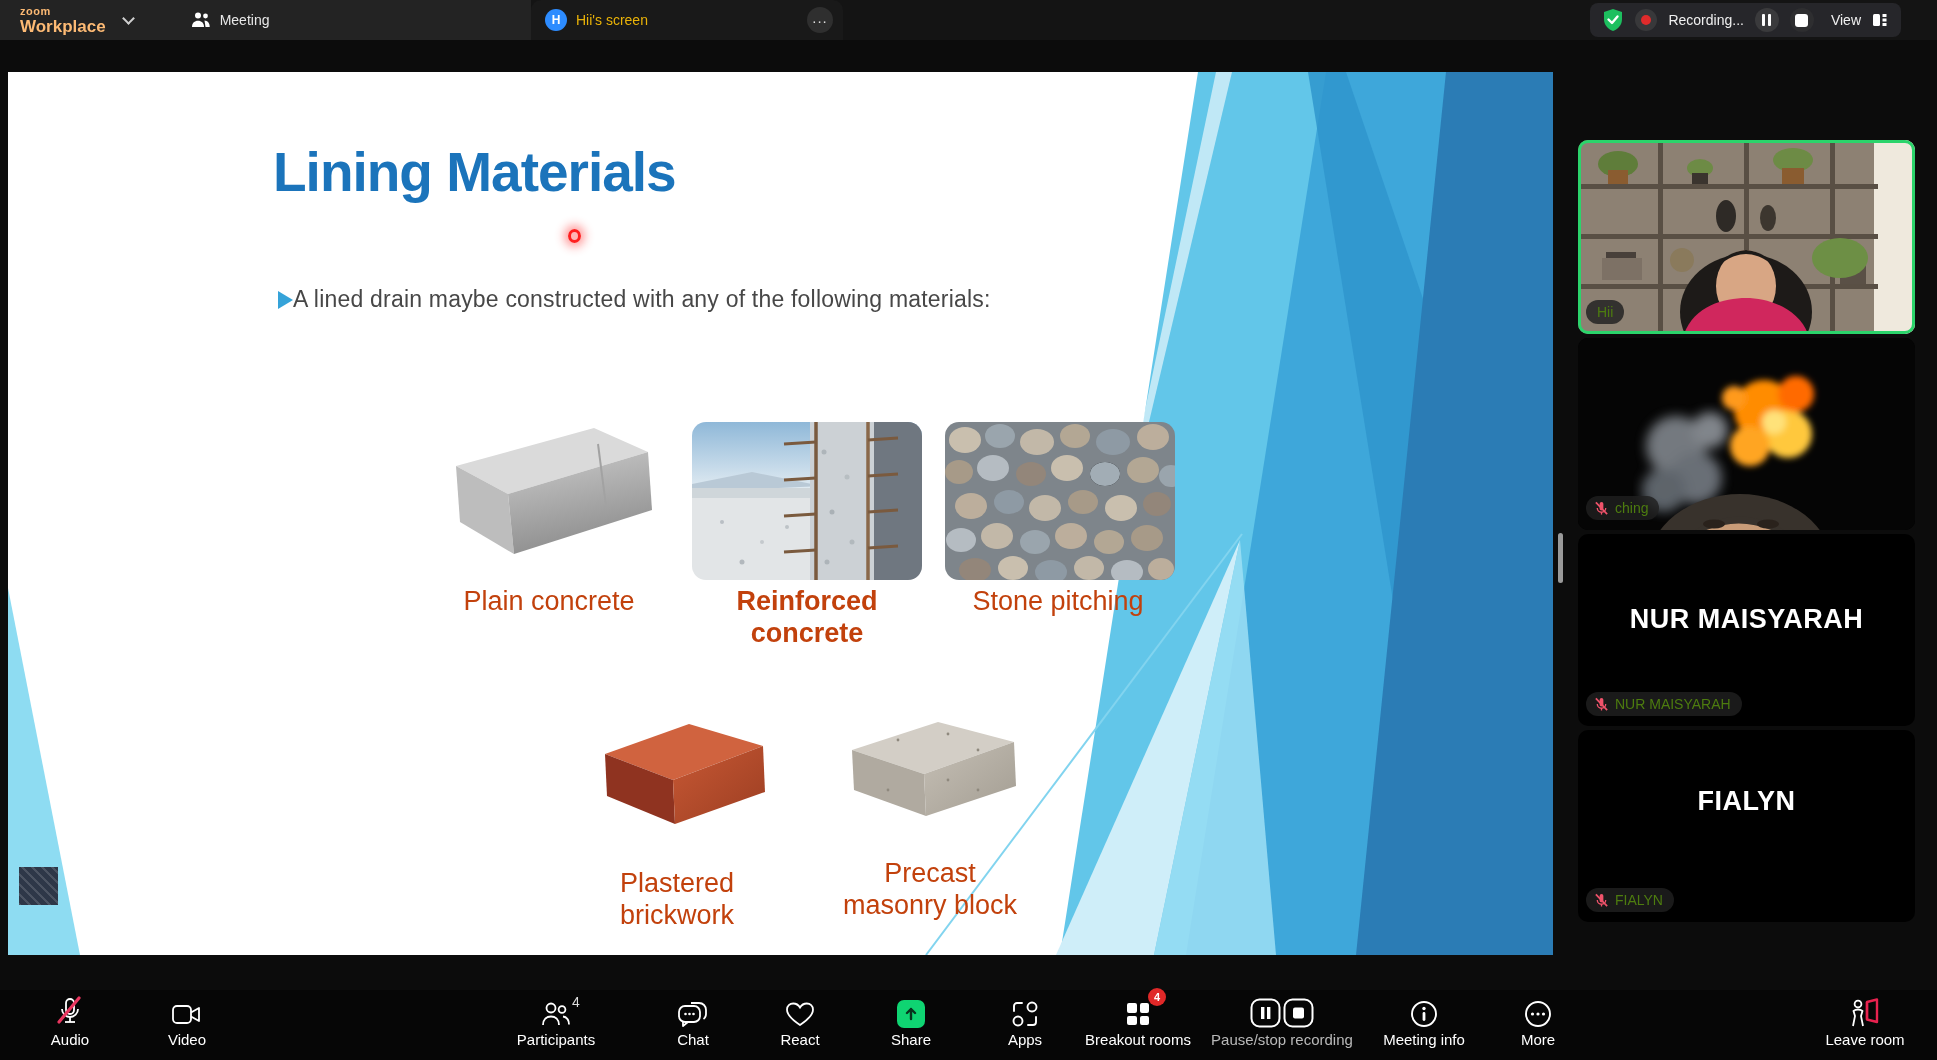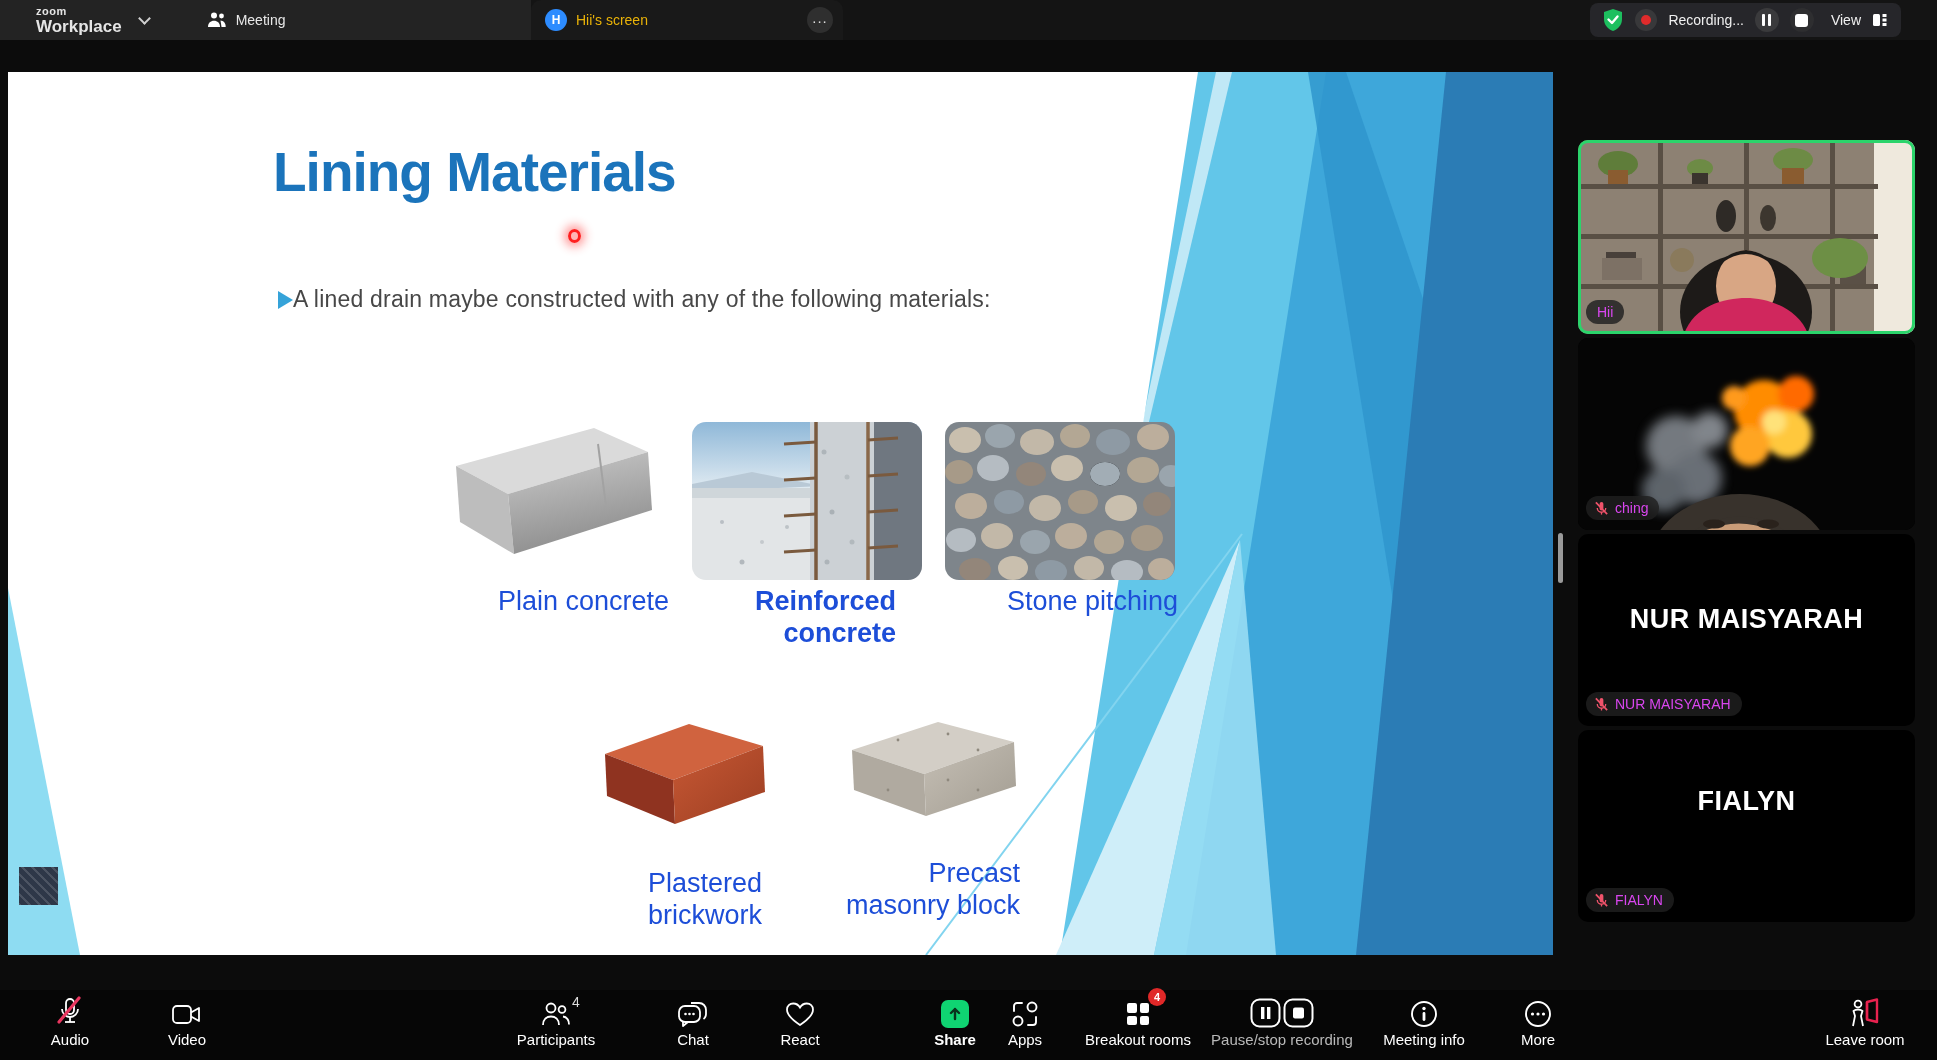--- a/index.html
+++ b/index.html
@@ -3,21 +3,21 @@
 <meta charset="utf-8">
 <style>
   * { margin:0; padding:0; box-sizing:border-box; }
   html,body { width:1937px; height:1060px; background:#000; overflow:hidden;
               font-family:"Liberation Sans", sans-serif; }
   .abs { position:absolute; }
 
   
   #topbar { position:absolute; left:0; top:0; width:1937px; height:40px; background:#141414; }
   #topbar-left { position:absolute; left:0; top:0; width:531px; height:40px; background:#232323; display:flex; align-items:center; }
-  .logo-block { margin-left:36px; color:#e5e5e5; line-height:1; }
+  .logo-block { margin-left:20px; color:#fdba74; line-height:1; }
   .logo-zoom { font-size:11px; font-weight:bold; letter-spacing:.5px; }
   .logo-work { font-size:17px; font-weight:bold; margin-top:1px; }
   .chev-down { width:9px; height:9px; border-left:2px solid #cfcfcf; border-bottom:2px solid #cfcfcf; transform:rotate(-45deg); margin:0 0 4px 18px; }
   .tab-meeting { display:flex; align-items:center; gap:9px; margin-left:58px; color:#e8e8e8; font-size:14px; }
   #tab-active { position:absolute; left:531px; top:0; width:312px; height:40px; background:#191919; border-radius:10px 10px 0 0; display:flex; align-items:center; padding:0 10px 0 14px; }
   .avatar-h { width:22px; height:22px; border-radius:50%; background:#2d8cff; color:#fff; font-size:12px; font-weight:bold; display:flex; align-items:center; justify-content:center; }
   .tab-title { color:#eab308; font-size:14px; margin-left:9px; }
   .tab-menu { margin-left:auto; width:26px; height:26px; border-radius:50%; background:#2f2f2f; color:#ddd; font-size:15px; letter-spacing:1px; display:flex; align-items:center; justify-content:center; padding-bottom:6px; }
   #topbar-pill { position:absolute; right:36px; top:3px; height:34px; background:#26262a; border-radius:8px; display:flex; align-items:center; gap:11px; padding:0 12px; }
   .rec-dot-wrap { width:22px; height:22px; border-radius:50%; background:#38383a; display:flex; align-items:center; justify-content:center; }
@@ -32,30 +32,30 @@
   #main { position:absolute; left:0; top:40px; width:1937px; height:950px; background:#0c0c0c; }
   #slide { position:absolute; left:8px; top:32px; width:1545px; height:883px; background:#fff; overflow:hidden; }
   #slide-title { position:absolute; left:265px; top:68px; font-size:55px; font-weight:bold; color:#1b74bb; letter-spacing:-1px; }
   #laser-dot { position:absolute; left:560px; top:157px; width:13px; height:14px; border-radius:50%;
                border:3px solid #ff1f1f; background:rgba(255,90,90,.45); box-shadow:0 0 10px 4px rgba(255,40,40,.45); }
   #bullet-row { position:absolute; left:270px; top:214px; display:flex; align-items:center; }
   .bullet-tri { width:0; height:0; border-left:15px solid #35a3d9; border-top:9px solid transparent; border-bottom:9px solid transparent; }
   #bullet-text { font-size:23px; color:#474747; letter-spacing:.2px; }
   .mat-img { position:absolute; overflow:hidden; }
   .mat-photo { border-radius:14px; }
-  .mat-label { position:absolute; font-size:27px; color:#1d4ed8; text-align:right; line-height:1.18; }
+  .mat-label { position:absolute; font-size:27px; color:#c2410c; text-align:center; line-height:1.18; }
   .hatch-sq { position:absolute; left:11px; top:795px; width:39px; height:38px; background:#2e3748;
               background-image:repeating-linear-gradient(45deg, rgba(255,255,255,.14) 0 2px, transparent 2px 7px); }
   #divider-handle { position:absolute; left:1558px; top:493px; width:5px; height:50px; background:#9a9a9a; border-radius:3px; }
 
   
   .vtile { position:absolute; left:1578px; width:337px; border-radius:10px; overflow:hidden; background:#000; }
   .vtile.speaking { outline:3px solid #2bd46b; outline-offset:-3px; }
   .name-chip { position:absolute; left:8px; bottom:10px; background:rgba(32,32,32,.82); border-radius:12px;
-               color:#d946ef; font-size:14px; display:flex; align-items:center; gap:6px; padding:4px 11px 4px 8px; }
+               color:#4d7c0f; font-size:14px; display:flex; align-items:center; gap:6px; padding:4px 11px 4px 8px; }
   .name-chip.noicon { padding-left:11px; }
   .big-name { position:absolute; left:0; width:100%; text-align:center; color:#fff; font-size:27px; font-weight:bold;
               letter-spacing:.5px; text-shadow:0 1px 4px rgba(0,0,0,.8); }
 
   
   #toolbar { position:absolute; left:0; top:990px; width:1937px; height:70px; background:#060606; }
   .tool-item { position:absolute; top:4px; width:160px; text-align:center; color:#fff; }
   .tool-icon { height:34px; display:flex; align-items:flex-end; justify-content:center; }
   .tool-label { font-size:15px; margin-top:3px; white-space:nowrap; }
   .tool-label.dim { color:#b9b9b9; }
@@ -437,21 +437,21 @@
 
   <div class="tool-item" style="left:720px;">
     <div class="tool-icon">
       <svg width="30" height="27" viewBox="0 0 30 27">
         <path d="M15 24 C6 18 2 13 2 8.5 C2 5 4.8 2.5 8.2 2.5 C11 2.5 13.5 4 15 6.5 C16.5 4 19 2.5 21.8 2.5 C25.2 2.5 28 5 28 8.5 C28 13 24 18 15 24 Z" fill="none" stroke="#fff" stroke-width="1.8"></path>
       </svg>
     </div>
     <div class="tool-label">React</div>
   </div>
 
-  <div class="tool-item" style="left:875px;font-weight:bold;">
+  <div class="tool-item" style="left:831px;">
     <div class="tool-icon">
       <div class="share-box">
         <svg width="16" height="16" viewBox="0 0 16 16">
           <path d="M8 13 V3 M4 7 L8 3 L12 7" fill="none" stroke="#08331d" stroke-width="2.4" stroke-linecap="round" stroke-linejoin="round"></path>
         </svg>
       </div>
     </div>
     <div class="tool-label">Share</div>
   </div>
 

